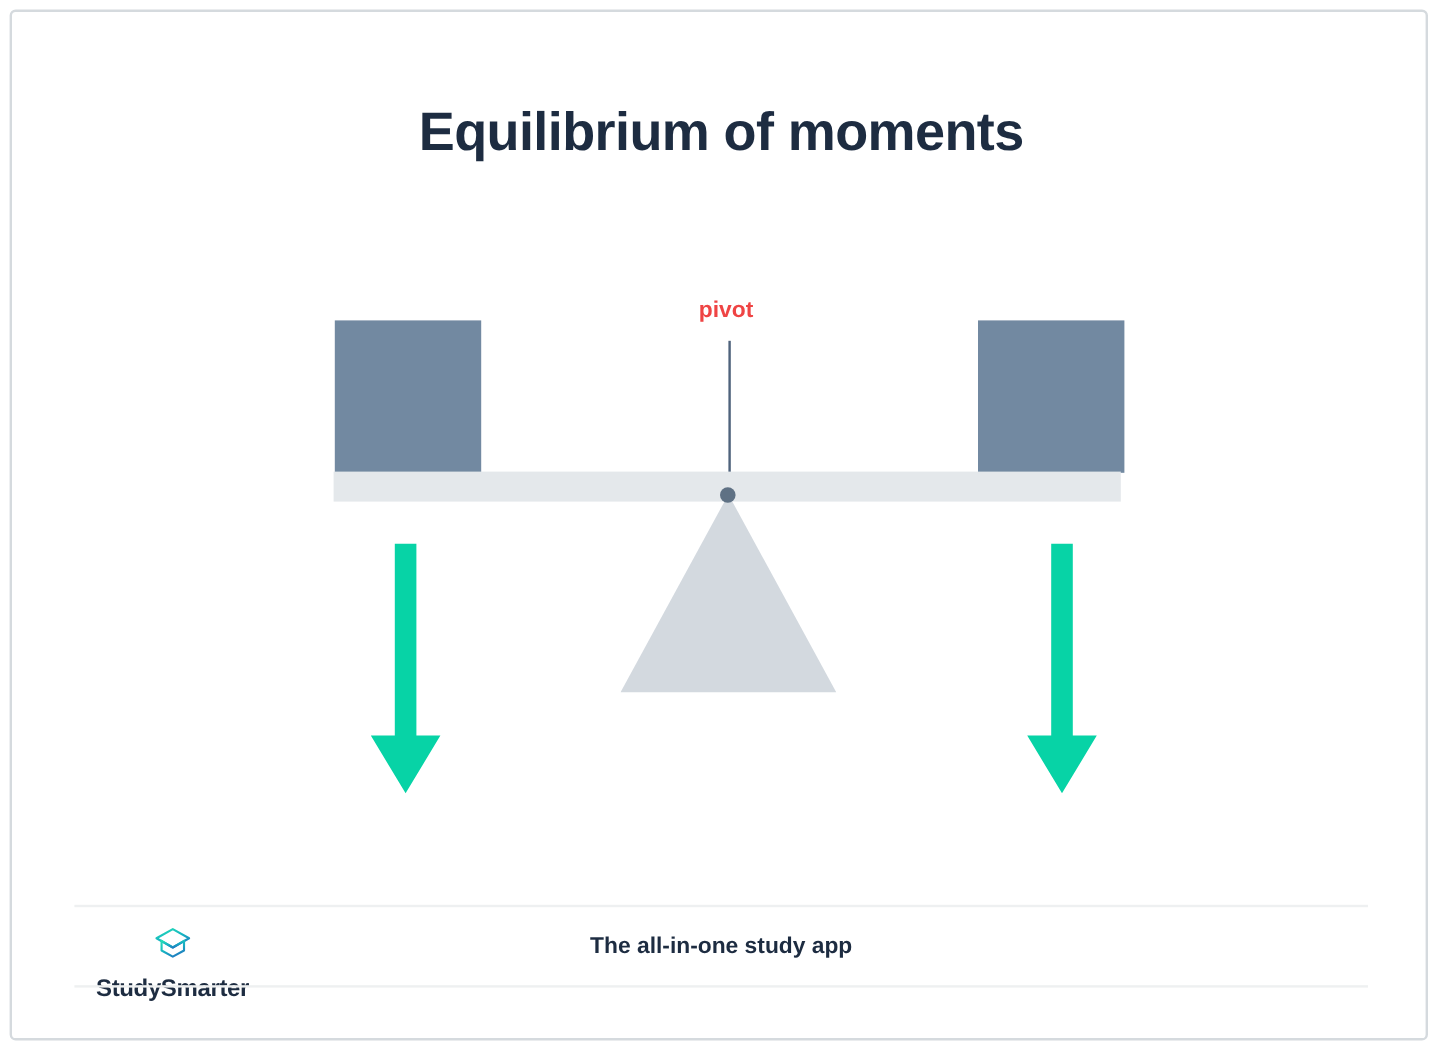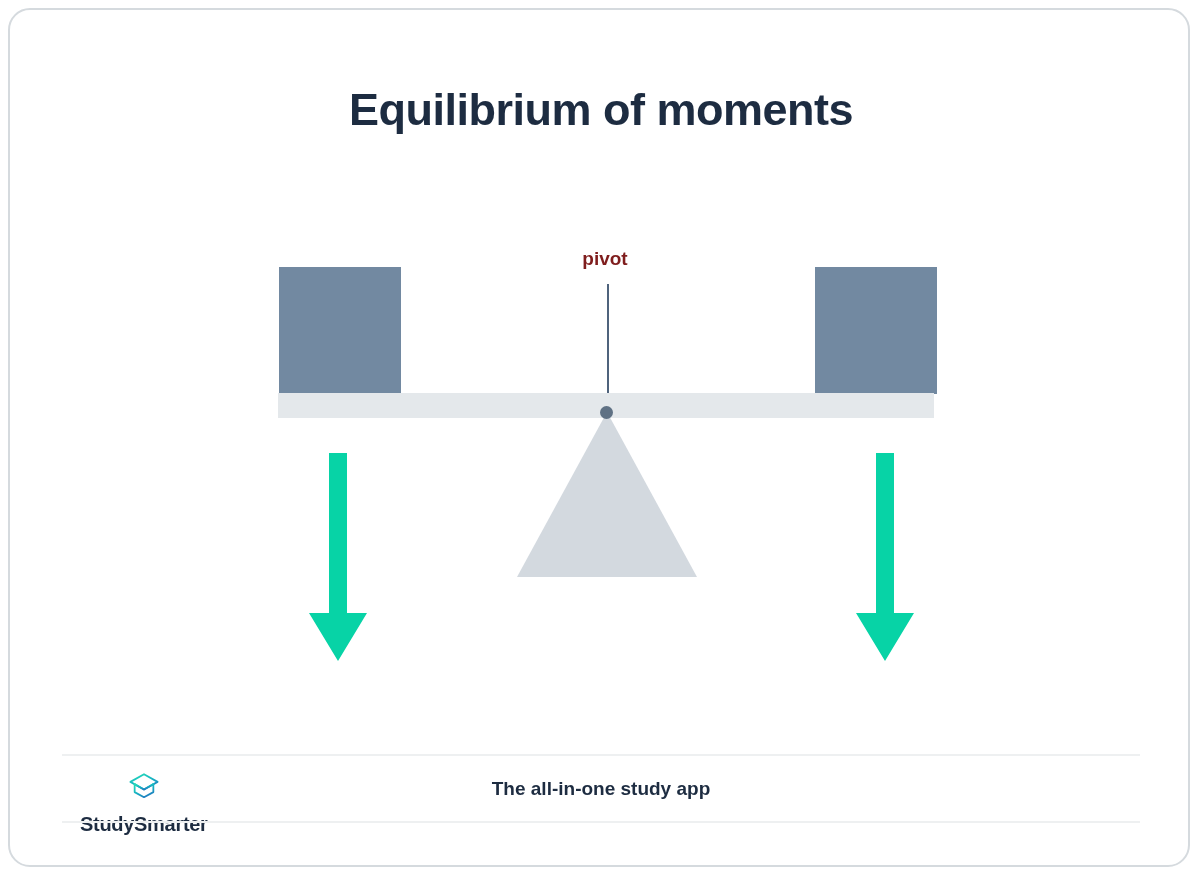--- a/index.html
+++ b/index.html
@@ -16,21 +16,21 @@
 
   #card {
     position: absolute;
     left: 8px;
     top: 8px;
     width: 1182px;
     height: 859px;
     box-sizing: border-box;
     background: #ffffff;
     border: 2px solid #d5dade;
-    border-radius: 22px;
+    border-radius: 5px;
   }
 
   #title {
     position: absolute;
     left: 0;
     top: 74px;
     width: 1182px;
     text-align: center;
     font-size: 45px;
     font-weight: bold;
@@ -48,21 +48,21 @@
   }
 
   .pivot-label {
     position: absolute;
     left: 495px;
     top: 238px;
     width: 200px;
     text-align: center;
     font-size: 19px;
     font-weight: bold;
-    color: #7f1d1d;
+    color: #ef4444;
   }
 
   .pivot-line {
     position: absolute;
     left: 596.5px;
     top: 274px;
     width: 2px;
     height: 130px;
     background: #4f637c;
   }

